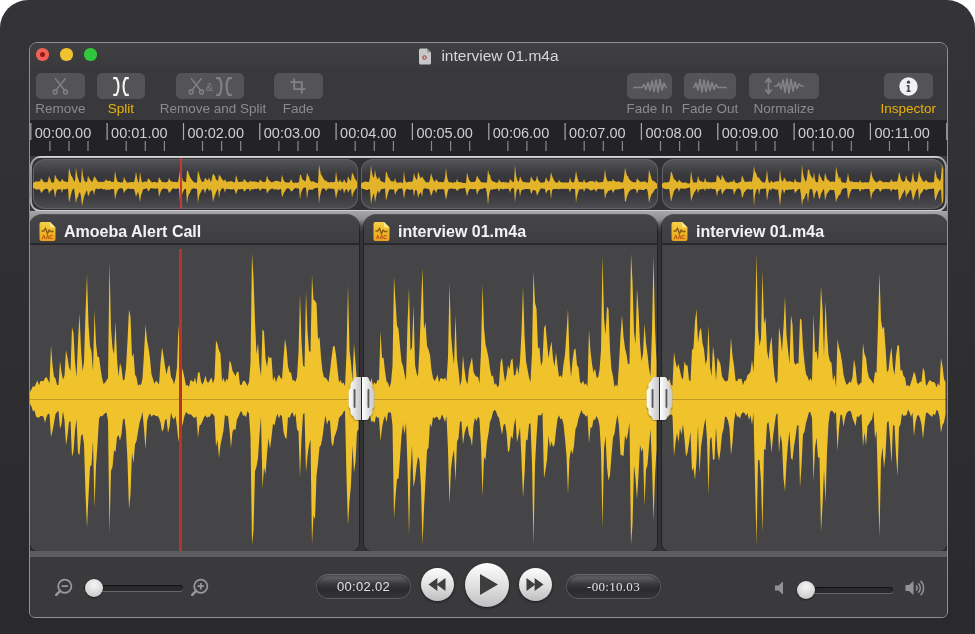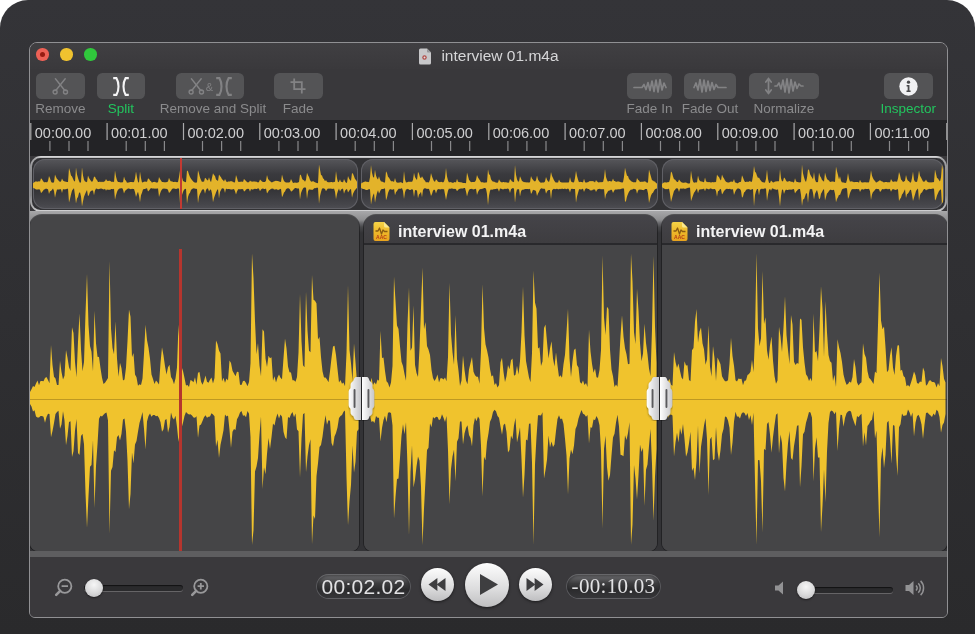--- a/index.html
+++ b/index.html
@@ -18,21 +18,21 @@
 #tl-red::after { content:''; position:absolute; left:3.7px; top:3.9px; width:5.2px; height:5.2px; border-radius:50%; background:#971c12; }
 #tl-yellow { left:30.2px; background:#f0c22f; }
 #tl-green { left:54.4px; background:#30c73c; }
 #title { position:absolute; left:0; top:0; width:100%; height:26px; display:flex; align-items:center; justify-content:center; gap:9px; color:#d6d6d8; font-size:15.5px; }
 
 
 #toolbar { position:absolute; left:0; top:26px; width:100%; height:52px; }
 .tbtn { position:absolute; top:4px; height:26px; background:#545456; border-radius:5.5px;
   display:flex; align-items:center; justify-content:center; }
 .tlabel { position:absolute; top:32px; height:15px; font-size:13.5px; color:#8b8b8d; text-align:center; line-height:15px; }
-.tlabel.on { color:#22c55e; }
+.tlabel.on { color:#eab308; }
 
 
 #ruler { position:absolute; left:0; top:77px; width:100%; height:36px; background:#232326; }
 
 
 #overview { position:absolute; left:0px; top:113px; width:917px; height:56px;
   background:linear-gradient(#e0e0e2 0px, #a9a9ab 2.5px, #8a8a8d 30%, #858588 70%, #bebec0 calc(100% - 2.5px), #e6e6e8 100%); border-radius:11px; padding:2px; }
 #ovinner { position:relative; width:100%; height:100%; background:#323235; border-radius:8.5px; }
 .ovseg { position:absolute; top:0.5px; height:50px; border-radius:12px;
   background:linear-gradient(#56565a, #3a3a3e 30%, #323235 58%, #45454a 90%, #4e4e53 100%);
@@ -63,21 +63,21 @@
 #bottombar { position:absolute; left:0; top:514px; width:100%; height:60px;
   background:#3a393c; }
 .slider-track { position:absolute; height:6px; border-radius:3px; background:#2a2a2c;
   box-shadow:0 1px 0 rgba(255,255,255,0.22), inset 0 1px 1px rgba(0,0,0,0.6); }
 .thumb { position:absolute; width:18px; height:18px; border-radius:50%;
   background:radial-gradient(circle at 50% 32%, #f6f6f6, #d9d9da 55%, #b9b9bb);
   box-shadow:0 1px 2px rgba(0,0,0,0.5); }
 .timebox { position:absolute; top:17px; height:25px; border-radius:12.5px;
   background:linear-gradient(#77777a, #3c3c3e 38%, #2b2b2d 62%, #37373a);
   box-shadow:inset 0 0 0 1px rgba(130,130,134,0.55), inset 0 2px 3px rgba(0,0,0,0.45);
-  color:#e2e2e4; font-size:21px; display:flex; align-items:center; justify-content:center; letter-spacing:0.3px; }
+  color:#e2e2e4; font-size:13px; display:flex; align-items:center; justify-content:center; letter-spacing:0.3px; }
 .circbtn { position:absolute; border-radius:50%;
   background:linear-gradient(#fdfdfd, #dcdcdd 60%, #bfbfc1);
   box-shadow:0 1px 3px rgba(0,0,0,0.55); display:flex; align-items:center; justify-content:center; }
 </style>
 </head>
 <body>
 <div id="stage">
   <div id="backdrop"></div>
   <div id="win">
 
@@ -258,20 +258,36 @@
             <svg width="282" height="50">
               <polygon points="0.0,24.9 1.0,24.1 2.0,23.6 3.0,23.3 4.0,23.5 5.0,23.4 6.0,23.0 7.0,23.2 8.0,20.2 9.0,12.4 10.0,13.7 11.0,17.4 12.0,20.2 13.0,20.5 14.0,21.7 15.0,22.9 16.0,23.0 17.0,20.4 18.0,21.7 19.0,23.0 20.0,23.5 21.0,23.8 22.0,23.7 23.0,23.5 24.0,23.5 25.0,24.0 26.0,24.4 27.0,24.6 28.0,24.2 29.0,11.5 30.0,18.5 31.0,22.4 32.0,23.7 33.0,23.4 34.0,23.2 35.0,23.4 36.0,16.6 37.0,20.6 38.0,21.9 39.0,22.6 40.0,22.5 41.0,22.9 42.0,23.2 43.0,18.6 44.0,22.4 45.0,22.8 46.0,23.3 47.0,22.9 48.0,23.3 49.0,23.6 50.0,23.2 51.0,23.0 52.0,23.5 53.0,22.7 54.0,23.3 55.0,15.5 56.0,17.2 57.0,18.0 58.0,20.3 59.0,21.4 60.0,15.6 61.0,18.0 62.0,19.6 63.0,21.5 64.0,22.8 65.0,23.3 66.0,23.5 67.0,23.5 68.0,23.1 69.0,22.5 70.0,22.7 71.0,22.7 72.0,20.1 73.0,23.6 74.0,23.4 75.0,24.2 76.0,24.2 77.0,23.3 78.0,23.0 79.0,22.8 80.0,16.2 81.0,18.4 82.0,21.2 83.0,22.9 84.0,23.0 85.0,22.6 86.0,22.9 87.0,22.6 88.0,22.0 89.0,22.9 90.0,22.5 91.0,16.5 92.0,7.1 93.0,12.8 94.0,13.8 95.0,16.8 96.0,19.0 97.0,18.5 98.0,20.6 99.0,21.7 100.0,22.9 101.0,23.2 102.0,23.5 103.0,23.4 104.0,19.8 105.0,10.4 106.0,20.0 107.0,23.8 108.0,24.0 109.0,21.5 110.0,22.6 111.0,23.4 112.0,23.3 113.0,22.6 114.0,22.5 115.0,22.2 116.0,22.2 117.0,22.2 118.0,10.0 119.0,19.2 120.0,22.3 121.0,22.3 122.0,18.4 123.0,19.5 124.0,21.4 125.0,22.8 126.0,22.5 127.0,22.3 128.0,21.9 129.0,22.9 130.0,22.4 131.0,23.3 132.0,23.4 133.0,19.2 134.0,22.2 135.0,23.0 136.0,23.1 137.0,23.4 138.0,23.2 139.0,23.2 140.0,5.5 141.0,14.3 142.0,18.2 143.0,21.6 144.0,23.0 145.0,18.7 146.0,10.6 147.0,10.7 148.0,15.0 149.0,17.0 150.0,18.4 151.0,20.2 152.0,13.0 153.0,20.6 154.0,23.1 155.0,23.2 156.0,23.1 157.0,13.6 158.0,17.1 159.0,18.4 160.0,21.0 161.0,21.7 162.0,22.7 163.0,13.6 164.0,17.3 165.0,20.0 166.0,20.9 167.0,21.4 168.0,23.0 169.0,22.8 170.0,22.6 171.0,22.6 172.0,22.7 173.0,23.0 174.0,7.4 175.0,12.3 176.0,16.0 177.0,20.5 178.0,17.2 179.0,21.8 180.0,23.4 181.0,23.3 182.0,23.7 183.0,23.7 184.0,24.0 185.0,20.7 186.0,14.1 187.0,19.8 188.0,22.8 189.0,22.3 190.0,22.6 191.0,22.8 192.0,23.3 193.0,22.9 194.0,23.0 195.0,23.0 196.0,23.1 197.0,23.7 198.0,20.8 199.0,23.0 200.0,23.4 201.0,23.4 202.0,23.3 203.0,23.2 204.0,23.3 205.0,23.5 206.0,23.2 207.0,23.6 208.0,19.1 209.0,11.2 210.0,16.7 211.0,19.3 212.0,21.0 213.0,22.1 214.0,23.4 215.0,23.3 216.0,22.4 217.0,22.1 218.0,21.0 219.0,22.3 220.0,22.3 221.0,23.1 222.0,23.5 223.0,22.9 224.0,23.0 225.0,22.9 226.0,23.5 227.0,23.0 228.0,23.5 229.0,20.1 230.0,21.7 231.0,23.1 232.0,22.6 233.0,22.6 234.0,22.5 235.0,22.7 236.0,19.4 237.0,13.0 238.0,15.9 239.0,20.4 240.0,21.6 241.0,22.9 242.0,22.6 243.0,21.7 244.0,16.1 245.0,20.0 246.0,21.8 247.0,22.3 248.0,23.4 249.0,23.6 250.0,19.1 251.0,12.4 252.0,20.7 253.0,22.7 254.0,22.8 255.0,23.1 256.0,18.6 257.0,11.6 258.0,16.8 259.0,18.6 260.0,20.4 261.0,22.6 262.0,22.8 263.0,22.3 264.0,20.6 265.0,22.6 266.0,22.9 267.0,23.5 268.0,23.3 269.0,23.6 270.0,23.2 271.0,23.2 272.0,23.1 273.0,10.4 274.0,14.8 275.0,18.9 276.0,19.6 277.0,21.2 278.0,22.5 279.0,18.2 280.0,5.6 281.0,10.7 281.0,42.7 280.0,46.2 279.0,30.2 278.0,31.0 277.0,32.0 276.0,34.2 275.0,36.5 274.0,40.0 273.0,41.5 272.0,29.7 271.0,29.4 270.0,29.8 269.0,30.1 268.0,29.9 267.0,29.7 266.0,30.4 265.0,30.6 264.0,31.6 263.0,29.9 262.0,30.1 261.0,31.6 260.0,33.5 259.0,34.0 258.0,36.3 257.0,41.8 256.0,29.4 255.0,30.5 254.0,32.1 253.0,35.5 252.0,38.8 251.0,41.9 250.0,36.0 249.0,30.8 248.0,31.1 247.0,32.9 246.0,34.6 245.0,35.3 244.0,38.9 243.0,30.3 242.0,32.2 241.0,34.2 240.0,35.5 239.0,38.7 238.0,39.9 237.0,42.1 236.0,30.2 235.0,30.2 234.0,30.9 233.0,30.7 232.0,30.5 231.0,30.0 230.0,30.8 229.0,32.8 228.0,30.3 227.0,29.7 226.0,30.5 225.0,29.8 224.0,30.1 223.0,29.8 222.0,30.4 221.0,30.0 220.0,30.3 219.0,31.9 218.0,32.9 217.0,30.3 216.0,30.0 215.0,30.1 214.0,29.7 213.0,30.7 212.0,32.2 211.0,33.0 210.0,35.5 209.0,40.9 208.0,32.3 207.0,29.7 206.0,30.0 205.0,30.1 204.0,29.9 203.0,29.7 202.0,30.6 201.0,30.4 200.0,29.9 199.0,31.0 198.0,32.9 197.0,29.9 196.0,30.3 195.0,30.1 194.0,30.0 193.0,30.3 192.0,29.9 191.0,30.2 190.0,30.0 189.0,31.8 188.0,33.9 187.0,37.8 186.0,40.0 185.0,29.5 184.0,29.0 183.0,29.2 182.0,29.5 181.0,29.7 180.0,30.5 179.0,33.3 178.0,36.1 177.0,35.8 176.0,38.3 175.0,39.9 174.0,43.2 173.0,35.0 172.0,30.8 171.0,30.9 170.0,31.3 169.0,30.7 168.0,30.8 167.0,31.9 166.0,33.6 165.0,34.4 164.0,38.1 163.0,41.5 162.0,30.0 161.0,31.0 160.0,33.1 159.0,34.8 158.0,39.4 157.0,39.9 156.0,34.6 155.0,30.9 154.0,32.7 153.0,35.0 152.0,40.4 151.0,34.0 150.0,29.8 149.0,30.6 148.0,29.8 147.0,34.2 146.0,44.1 145.0,34.3 144.0,34.6 143.0,37.6 142.0,40.3 141.0,40.3 140.0,46.9 139.0,36.0 138.0,29.9 137.0,30.0 136.0,30.5 135.0,31.8 134.0,32.7 133.0,34.6 132.0,30.3 131.0,29.9 130.0,30.8 129.0,30.5 128.0,30.8 127.0,30.5 126.0,30.9 125.0,31.0 124.0,30.4 123.0,31.9 122.0,35.0 121.0,30.5 120.0,30.8 119.0,36.9 118.0,47.5 117.0,38.1 116.0,30.3 115.0,30.7 114.0,30.7 113.0,30.3 112.0,30.3 111.0,29.6 110.0,29.6 109.0,31.8 108.0,29.8 107.0,31.1 106.0,35.4 105.0,41.9 104.0,29.4 103.0,29.5 102.0,29.4 101.0,30.3 100.0,29.6 99.0,30.2 98.0,30.5 97.0,36.5 96.0,30.1 95.0,29.9 94.0,32.2 93.0,36.0 92.0,47.2 91.0,30.0 90.0,30.2 89.0,30.7 88.0,30.8 87.0,30.1 86.0,30.2 85.0,30.2 84.0,31.1 83.0,32.7 82.0,33.4 81.0,37.4 80.0,38.8 79.0,31.7 78.0,30.1 77.0,29.7 76.0,29.2 75.0,30.1 74.0,30.9 73.0,33.2 72.0,36.0 71.0,30.3 70.0,30.3 69.0,30.4 68.0,29.8 67.0,29.9 66.0,30.0 65.0,29.8 64.0,29.9 63.0,30.9 62.0,32.0 61.0,34.1 60.0,35.5 59.0,30.3 58.0,30.0 57.0,31.7 56.0,32.2 55.0,37.8 54.0,32.1 53.0,30.0 52.0,29.9 51.0,30.3 50.0,29.9 49.0,29.6 48.0,29.4 47.0,30.4 46.0,29.9 45.0,29.7 44.0,29.5 43.0,32.2 42.0,29.5 41.0,30.3 40.0,30.0 39.0,30.6 38.0,30.3 37.0,30.9 36.0,34.2 35.0,29.6 34.0,30.7 33.0,32.6 32.0,33.7 31.0,36.5 30.0,39.2 29.0,42.3 28.0,28.5 27.0,28.7 26.0,28.8 25.0,29.3 24.0,29.5 23.0,29.9 22.0,29.5 21.0,29.5 20.0,29.8 19.0,29.6 18.0,29.7 17.0,33.1 16.0,29.8 15.0,29.2 14.0,29.5 13.0,30.7 12.0,32.1 11.0,35.6 10.0,39.2 9.0,42.9 8.0,35.3 7.0,29.6 6.0,30.3 5.0,30.0 4.0,30.3 3.0,30.0 2.0,29.4 1.0,29.0 0.0,28.0" fill="#e3b32a"></polygon>
             </svg>
           </div>
         <div id="ph-ov" style="left:148px; top:0px; height:51px;"></div>
       </div>
     </div>
 
     <div id="tracks">
       <div class="panel" style="left:0px; width:329px;">
+        <div class="phead">
+            <svg width="19" height="21" viewBox="0 0 19 21" style="margin-left:8px; flex:none;">
+<defs>
+                <linearGradient id="gy" x1="0" y1="0" x2="0" y2="1">
+<stop offset="0" stop-color="#f5d348"></stop>
+                  <stop offset="0.5" stop-color="#efb92a"></stop>
+                  <stop offset="1" stop-color="#e8a31e"></stop>
+                </linearGradient>
+              </defs>
+<path d="M1.5 3 a2 2 0 0 1 2 -2 H12 L17.5 6.5 V18 a2 2 0 0 1 -2 2 H3.5 a2 2 0 0 1 -2 -2 Z" fill="url(#gy)"></path>
+<path d="M12 1 L17.5 6.5 H13.5 A1.5 1.5 0 0 1 12 5 Z" fill="#fce98e"></path>
+<path d="M3.5 10 H6 L7.5 7 L9.5 13 L11 9 L12.5 10.5 H15.5" stroke="#8a5c12" stroke-width="1.3" fill="none" stroke-linejoin="round"></path>
+<text x="9.5" y="18.2" font-size="5" font-weight="bold" fill="#b43d17" text-anchor="middle" font-family="Liberation Sans">AAC</text>
+            </svg>
+            <span class="ttl">Amoeba Alert Call</span>
+          </div>
         <div class="pbody">
             <svg width="329" height="304">
               <polygon points="0.0,145.1 1.5,142.3 3.0,139.1 4.5,140.0 6.0,136.4 7.5,133.6 9.0,138.2 10.5,134.1 12.0,134.0 13.5,134.2 15.0,130.9 16.5,130.1 18.0,133.0 19.5,136.3 21.0,97.9 22.5,117.9 24.0,129.7 25.5,131.6 27.0,138.1 28.5,138.1 30.0,113.7 31.5,124.9 33.0,132.4 34.5,128.8 36.0,102.9 37.5,110.7 39.0,120.2 40.5,124.1 42.0,80.2 43.5,85.9 45.0,115.0 46.5,130.2 48.0,94.7 49.5,66.5 51.0,102.2 52.5,124.3 54.0,115.1 55.5,66.6 57.0,26.9 58.5,77.9 60.0,99.1 61.5,104.8 63.0,124.4 64.5,63.8 66.0,96.2 67.5,109.8 69.0,109.9 70.5,121.2 72.0,130.7 73.5,137.1 75.0,135.8 76.5,133.4 78.0,131.0 79.5,13.9 81.0,81.4 82.5,101.0 84.0,107.3 85.5,74.3 87.0,111.4 88.5,129.7 90.0,115.7 91.5,121.2 93.0,133.6 94.5,132.5 96.0,120.6 97.5,94.1 99.0,62.5 100.5,69.8 102.0,110.3 103.5,106.1 105.0,127.4 106.5,130.2 108.0,138.8 109.5,137.3 111.0,138.1 112.5,131.5 114.0,106.6 115.5,77.7 117.0,92.9 118.5,100.7 120.0,111.8 121.5,127.6 123.0,132.0 124.5,137.0 126.0,133.6 127.5,135.2 129.0,137.4 130.5,115.9 132.0,100.3 133.5,108.4 135.0,119.3 136.5,127.5 138.0,120.2 139.5,117.8 141.0,129.9 142.5,132.5 144.0,137.2 145.5,131.5 147.0,120.2 148.5,77.6 150.0,112.8 151.5,119.6 153.0,124.0 154.5,130.9 156.0,138.5 157.5,138.0 159.0,139.9 160.5,133.0 162.0,133.7 163.5,135.3 165.0,130.2 166.5,137.7 168.0,125.7 169.5,125.0 171.0,134.5 172.5,137.8 174.0,133.9 175.5,128.5 177.0,134.8 178.5,135.7 180.0,132.8 181.5,130.6 183.0,136.4 184.5,131.1 186.0,93.5 187.5,96.9 189.0,103.4 190.5,106.5 192.0,134.6 193.5,130.8 195.0,135.7 196.5,131.5 198.0,133.5 199.5,113.5 201.0,115.9 202.5,123.7 204.0,126.4 205.5,129.3 207.0,124.8 208.5,125.1 210.0,137.7 211.5,138.0 213.0,133.9 214.5,133.7 216.0,135.9 217.5,139.3 219.0,135.1 220.5,116.2 222.0,6.0 223.5,31.1 225.0,74.3 226.5,107.2 228.0,95.9 229.5,118.6 231.0,129.3 232.5,82.3 234.0,84.5 235.5,111.5 237.0,120.0 238.5,108.8 240.0,111.3 241.5,110.2 243.0,133.8 244.5,129.3 246.0,135.5 247.5,130.5 249.0,127.6 250.5,130.7 252.0,132.3 253.5,110.9 255.0,91.4 256.5,101.3 258.0,119.4 259.5,125.2 261.0,125.4 262.5,133.2 264.0,133.2 265.5,134.7 267.0,129.9 268.5,105.7 270.0,47.1 271.5,94.3 273.0,118.2 274.5,120.3 276.0,44.6 277.5,83.5 279.0,103.7 280.5,105.3 282.0,28.0 283.5,52.8 285.0,53.7 286.5,56.6 288.0,92.4 289.5,89.9 291.0,110.0 292.5,124.3 294.0,130.4 295.5,130.6 297.0,132.5 298.5,135.2 300.0,124.3 301.5,111.1 303.0,99.5 304.5,98.7 306.0,107.9 307.5,121.9 309.0,135.5 310.5,133.0 312.0,136.8 313.5,135.5 315.0,139.3 316.5,106.0 318.0,38.0 319.5,103.0 321.0,116.2 322.5,134.1 324.0,96.5 325.5,115.2 327.0,135.6 328.5,137.3 328.5,182.3 327.0,184.4 325.5,214.8 324.0,225.8 322.5,198.4 321.0,237.7 319.5,254.3 318.0,278.6 316.5,230.3 315.0,163.4 313.5,164.8 312.0,167.9 310.5,168.9 309.0,170.9 307.5,180.5 306.0,185.9 304.5,189.5 303.0,199.5 301.5,196.0 300.0,173.7 298.5,173.2 297.0,177.7 295.5,168.2 294.0,178.1 292.5,189.8 291.0,198.0 289.5,199.9 288.0,216.3 286.5,229.1 285.0,272.1 283.5,268.5 282.0,297.6 280.5,192.2 279.0,198.3 277.5,209.3 276.0,225.3 274.5,165.9 273.0,167.2 271.5,191.8 270.0,230.6 268.5,184.2 267.0,182.6 265.5,166.5 264.0,170.3 262.5,164.9 261.0,167.2 259.5,170.9 258.0,170.1 256.5,192.2 255.0,190.2 253.5,184.8 252.0,169.8 250.5,167.4 249.0,171.4 247.5,166.5 246.0,171.3 244.5,178.5 243.0,176.4 241.5,190.3 240.0,202.1 238.5,190.9 237.0,206.9 235.5,227.3 234.0,220.3 232.5,241.9 231.0,169.5 229.5,187.8 228.0,210.9 226.5,219.6 225.0,224.4 223.5,283.3 222.0,298.0 220.5,189.9 219.0,166.8 217.5,164.0 216.0,170.3 214.5,168.3 213.0,168.7 211.5,164.1 210.0,165.4 208.5,169.4 207.0,172.3 205.5,183.1 204.0,182.1 202.5,184.8 201.0,201.0 199.5,183.0 198.0,168.6 196.5,169.6 195.0,167.6 193.5,183.2 192.0,190.8 190.5,197.7 189.0,211.0 187.5,192.8 186.0,199.7 184.5,169.3 183.0,167.4 181.5,166.3 180.0,169.6 178.5,169.7 177.0,170.7 175.5,168.2 174.0,170.2 172.5,174.0 171.0,177.5 169.5,178.4 168.0,190.9 166.5,169.3 165.0,170.7 163.5,170.5 162.0,168.4 160.5,167.3 159.0,167.4 157.5,166.5 156.0,165.0 154.5,168.9 153.0,175.8 151.5,181.2 150.0,181.4 148.5,194.9 147.0,180.1 145.5,168.7 144.0,172.4 142.5,170.8 141.0,165.5 139.5,180.1 138.0,185.8 136.5,171.9 135.0,173.0 133.5,182.2 132.0,184.7 130.5,175.2 129.0,171.1 127.5,168.8 126.0,169.3 124.5,168.1 123.0,168.1 121.5,169.8 120.0,166.5 118.5,169.0 117.0,174.5 115.5,202.5 114.0,181.7 112.5,165.1 111.0,170.9 109.5,175.9 108.0,184.8 106.5,194.0 105.0,197.5 103.5,216.4 102.0,205.4 100.5,246.9 99.0,262.2 97.5,214.0 96.0,184.5 94.5,171.4 93.0,172.6 91.5,186.8 90.0,193.6 88.5,188.0 87.0,190.3 85.5,205.1 84.0,203.3 82.5,219.9 81.0,223.8 79.5,287.1 78.0,173.4 76.5,165.4 75.0,166.2 73.5,167.7 72.0,169.5 70.5,168.8 69.0,171.7 67.5,197.2 66.0,218.9 64.5,261.0 63.0,193.3 61.5,218.1 60.0,219.7 58.5,248.9 57.0,281.0 55.5,246.1 54.0,197.2 52.5,186.8 51.0,189.1 49.5,207.9 48.0,206.0 46.5,171.9 45.0,183.5 43.5,204.2 42.0,210.1 40.5,174.2 39.0,174.9 37.5,188.9 36.0,198.3 34.5,173.4 33.0,164.2 31.5,177.6 30.0,181.7 28.5,163.7 27.0,165.0 25.5,167.0 24.0,175.9 22.5,183.9 21.0,190.2 19.5,167.1 18.0,166.8 16.5,170.0 15.0,175.7 13.5,169.7 12.0,169.0 10.5,168.9 9.0,170.5 7.5,170.5 6.0,169.6 4.5,163.2 3.0,164.5 1.5,159.6 0.0,157.1" fill="#f0c32d"></polygon>
             </svg>
             <div class="cline"></div>
           </div>
       </div>
       <div class="panel" style="left:334px; width:293px;">
         <div class="phead">
             <svg width="19" height="21" viewBox="0 0 19 21" style="margin-left:8px; flex:none;">

